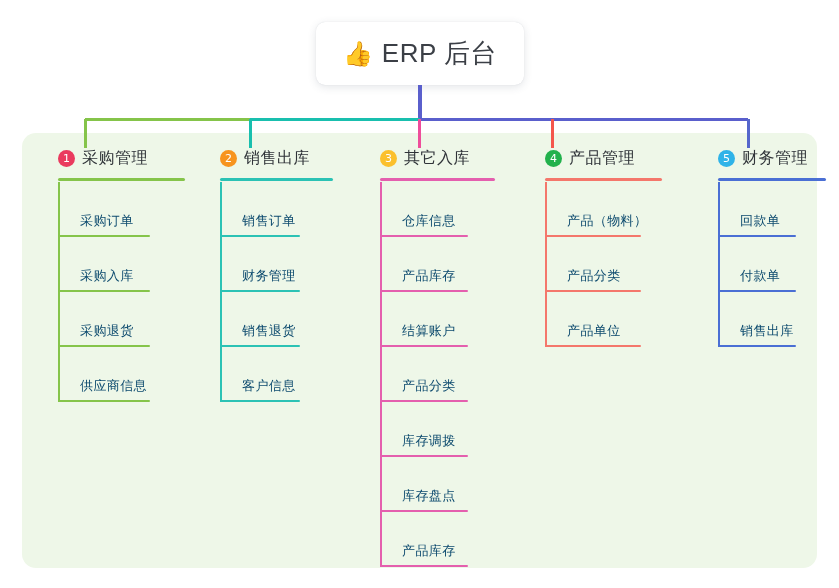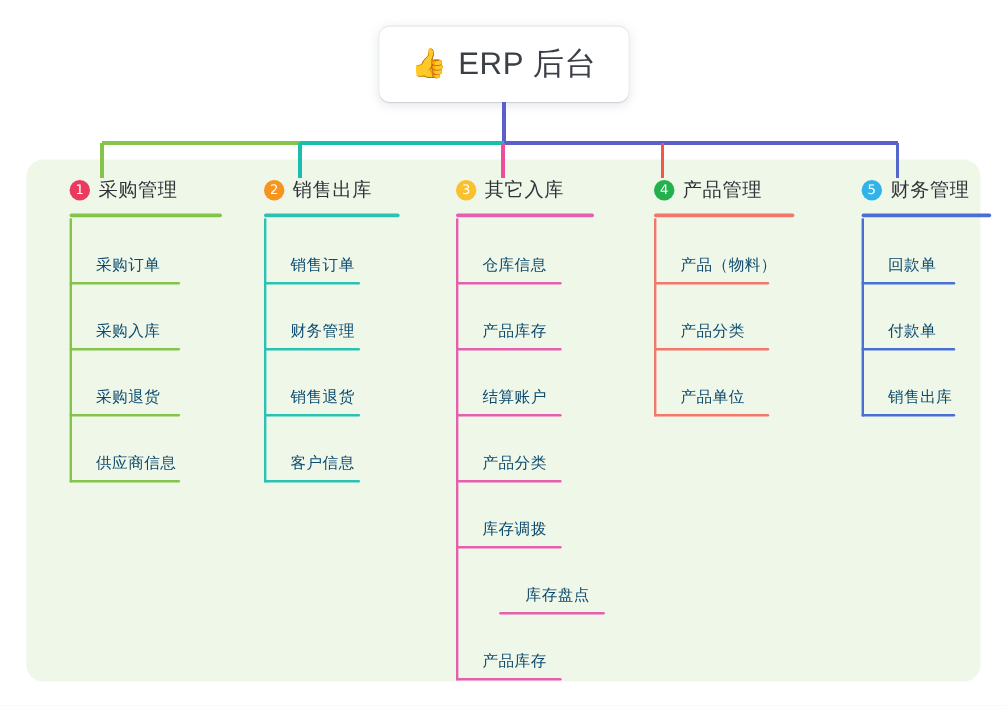--- a/index.html
+++ b/index.html
@@ -173,21 +173,21 @@
             <div class="item-rule" style="width: 88px; background: rgb(228, 95, 174);"></div>
           </div>
           <div class="item" style="top: 165px; width: 88px;">
             <span class="item-label">产品分类</span>
             <div class="item-rule" style="width: 88px; background: rgb(228, 95, 174);"></div>
           </div>
           <div class="item" style="top: 220px; width: 88px;">
             <span class="item-label">库存调拨</span>
             <div class="item-rule" style="width: 88px; background: rgb(228, 95, 174);"></div>
           </div>
-          <div class="item" style="top: 275px; width: 88px; margin-left: 36px;">
+          <div class="item" style="top: 275px; width: 88px;">
             <span class="item-label">库存盘点</span>
             <div class="item-rule" style="width: 88px; background: rgb(228, 95, 174);"></div>
           </div>
           <div class="item" style="top: 330px; width: 88px;">
             <span class="item-label">产品库存</span>
             <div class="item-rule" style="width: 88px; background: rgb(228, 95, 174);"></div>
           </div>
         </div>
       </div>
       <div class="col" style="left: 527px;">

